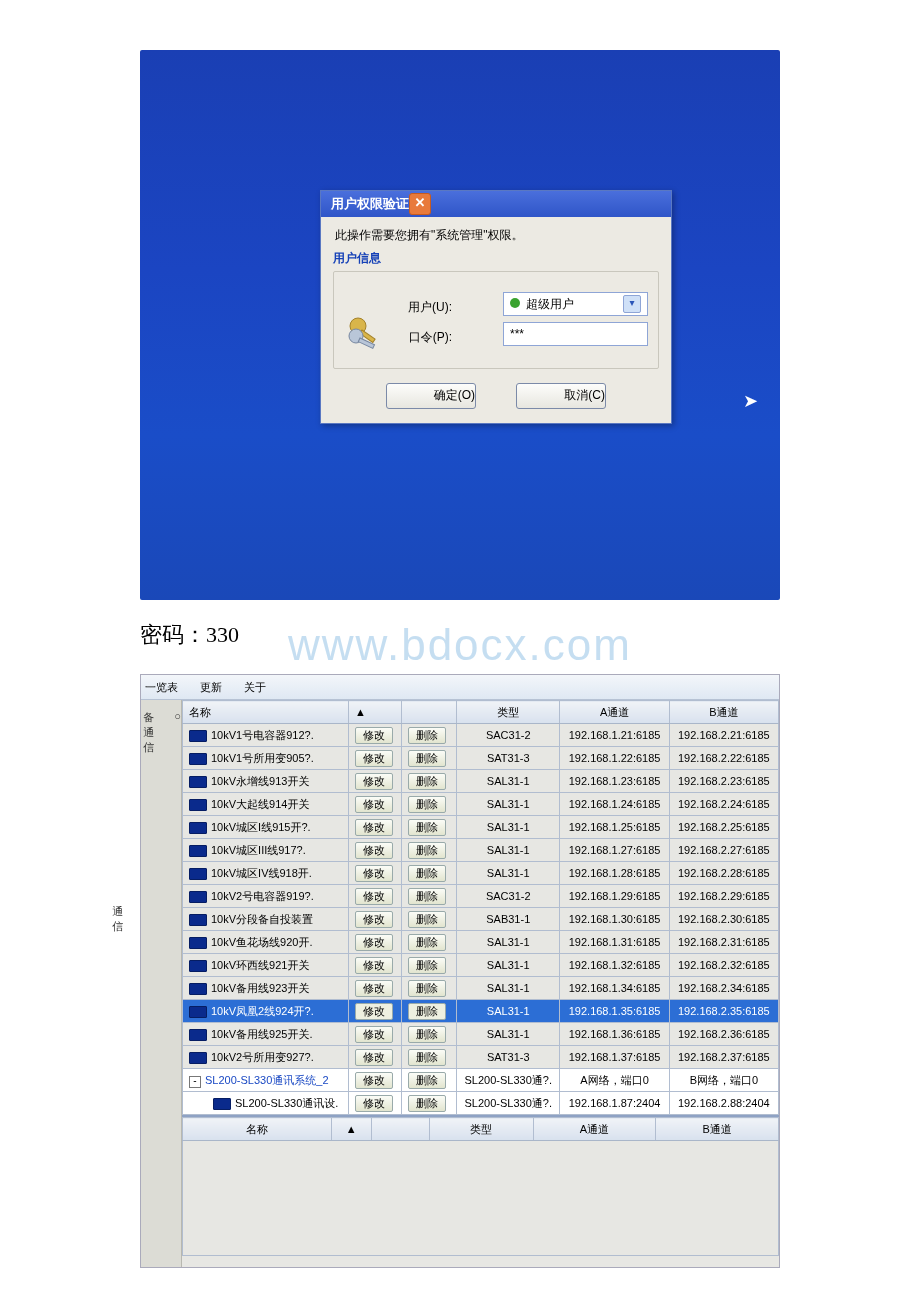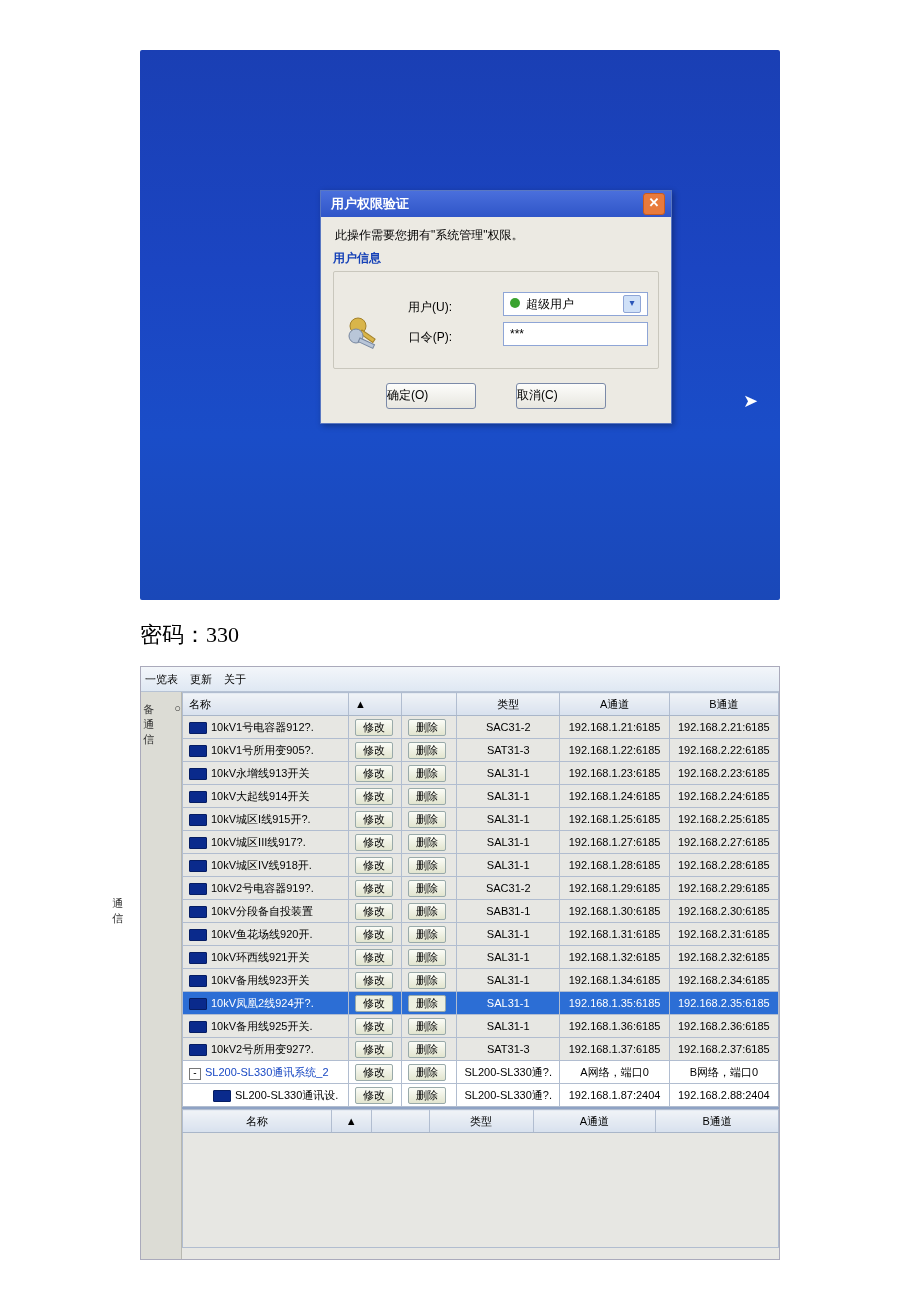--- a/index.html
+++ b/index.html
@@ -38,21 +38,20 @@
   }
   .titlebar {
     background: linear-gradient(180deg, #4a6fdc 0%, #2f55c8 100%);
     color: #fff;
     height: 26px;
     line-height: 26px;
     padding: 0 6px 0 10px;
     font-size: 13px;
     font-weight: bold;
     display: flex;
-    justify-content: space-between;
     align-items: center;
   }
   .close-btn {
     width: 20px;
     height: 20px;
     background: #e87a3c;
     border: 1px solid #c75b1f;
     border-radius: 3px;
     color: #fff;
     font-size: 13px;
@@ -132,27 +131,27 @@
     gap: 40px;
     margin-top: 14px;
   }
   .winbtn {
     min-width: 88px;
     height: 24px;
     border: 1px solid #7b8aa8;
     background: linear-gradient(180deg, #fdfdfb, #e7e6df);
     border-radius: 3px;
     font-size: 12px;
-    text-align: left;
+    text-align: right;
     line-height: 22px;
     cursor: pointer;
   }
 
   .caption {
-    margin: 8px 0 16px 140px;
+    margin: 8px 0 8px 140px;
     font-size: 22px;
     font-family: SimSun, serif;
     color: #000;
   }
   .watermark {
     position: relative;
     text-align: center;
     font-size: 44px;
     letter-spacing: 2px;
     font-weight: 300;
@@ -170,21 +169,21 @@
     font-size: 11px;
     color: #000;
   }
   .topbar {
     height: 24px;
     background: linear-gradient(180deg,#f3f6fa,#dfe8f3);
     border-bottom: 1px solid #b6c2d4;
     display: flex;
     align-items: center;
     padding-left: 4px;
-    gap: 12px;
+    gap: 22px;
   }
   .topbar .titem {
     display: flex; align-items: center; gap: 3px;
     font-size: 11px;
   }
   .main {
     display: flex;
     background: #e7e7e3;
   }
   .side {
@@ -302,20 +301,21 @@
         </div>
         <div class="btnrow">
           <div class="winbtn">确定(O)</div>
           <div class="winbtn">取消(C)</div>
         </div>
       </div>
     </div>
   </div>
 
   <div class="caption">密码：330</div>
+  <div class="watermark">www.bdocx.com</div>
 
   <div class="app">
     <div class="topbar">
       <span class="titem">
           <span>一览表</span>
         </span>
       <span class="titem">
           <span>更新</span>
         </span>
       <span class="titem">

